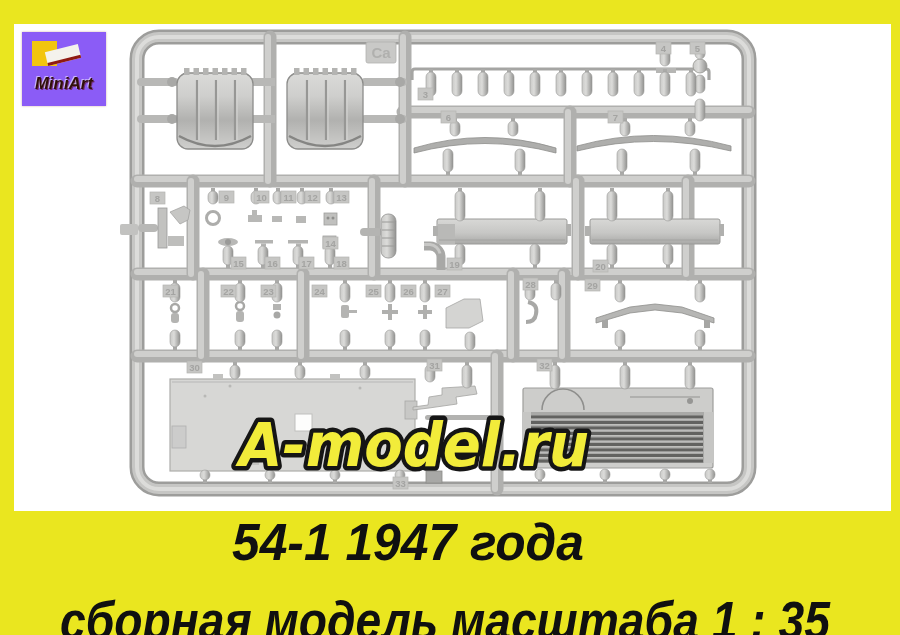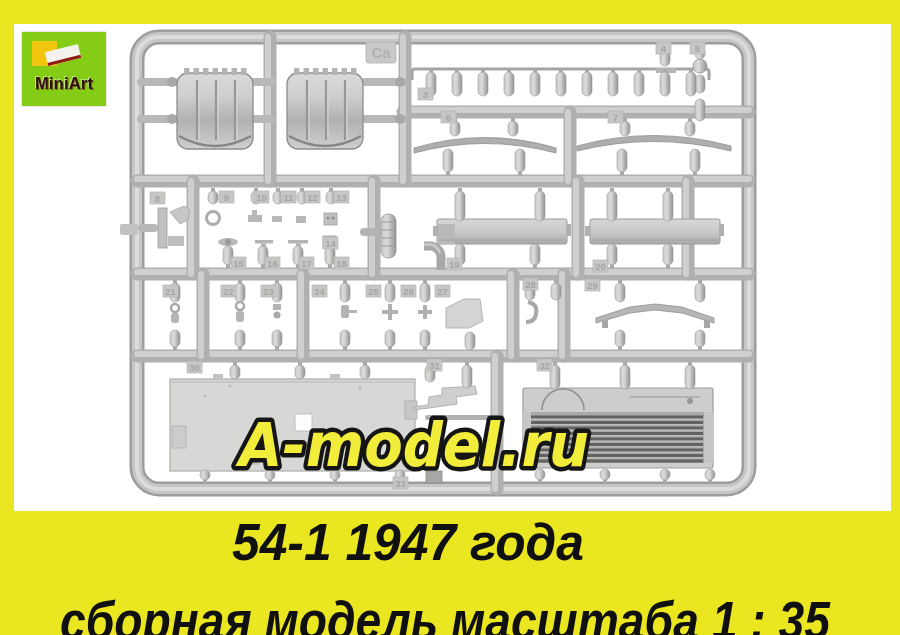--- a/index.html
+++ b/index.html
@@ -1,21 +1,21 @@
 <!DOCTYPE html>
 <html><head>
 <meta charset="utf-8">
 <style>
   html,body{margin:0;padding:0;}
   body{width:900px;height:635px;background:#eae61f;font-family:"Liberation Sans",sans-serif;overflow:hidden;}
   .stage{position:relative;width:900px;height:635px;margin-top:16px;}
   .photo{position:absolute;left:14px;top:8px;width:877px;height:487px;background:#ffffff;}
   .sprue,.wm{position:absolute;left:0;top:0;width:877px;height:487px;}
   .wm{pointer-events:none;}
-  .logo{position:absolute;left:8px;top:8px;width:84px;height:74px;background:#84cc16;box-shadow:0 0 2px rgba(120,20,10,.35);}
+  .logo{position:absolute;left:8px;top:8px;width:84px;height:74px;background:#8b5cf6;box-shadow:0 0 2px rgba(120,20,10,.35);font-style:italic;}
   .logo-sq{position:absolute;left:10px;top:9px;width:25px;height:25px;background:#f2c50f;}
   .logo-wing{position:absolute;left:24px;top:16px;width:34px;height:11px;background:#f4f2ec;transform:rotate(-14deg);border-bottom:3px solid #8f1a12;}
   .logo-text{position:absolute;left:0;right:0;top:42px;text-align:center;font-weight:bold;font-size:16.5px;letter-spacing:.2px;color:#30100a;text-shadow:-1px -1px 0 rgba(255,255,255,.55),1px 1px 0 rgba(90,10,5,.55);}
   .caption{position:absolute;left:0;top:495px;width:900px;height:140px;}
   .caption svg{display:block;}
   text.cap{font-family:"Liberation Sans",sans-serif;font-weight:bold;font-style:italic;}
   text.wmtext{font-family:"DejaVu Sans","Liberation Sans",sans-serif;font-weight:bold;font-style:italic;}
   text.tag{font-family:"Liberation Sans",sans-serif;font-weight:bold;}
 </style>
 </head>

